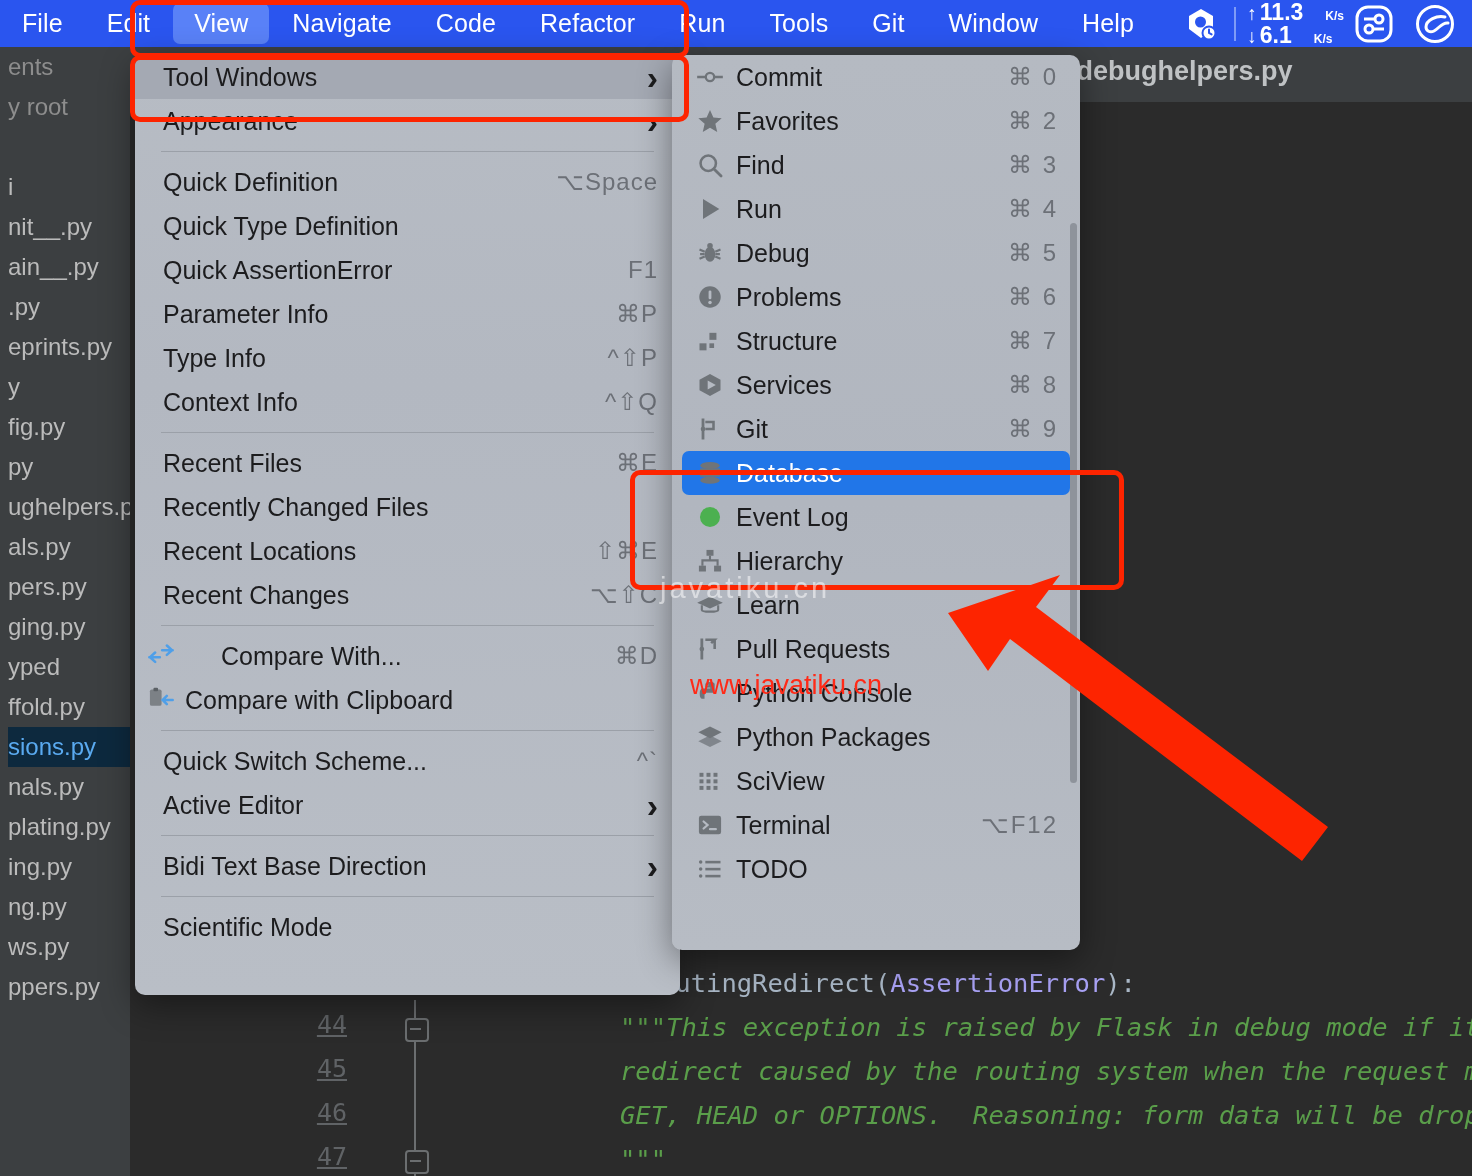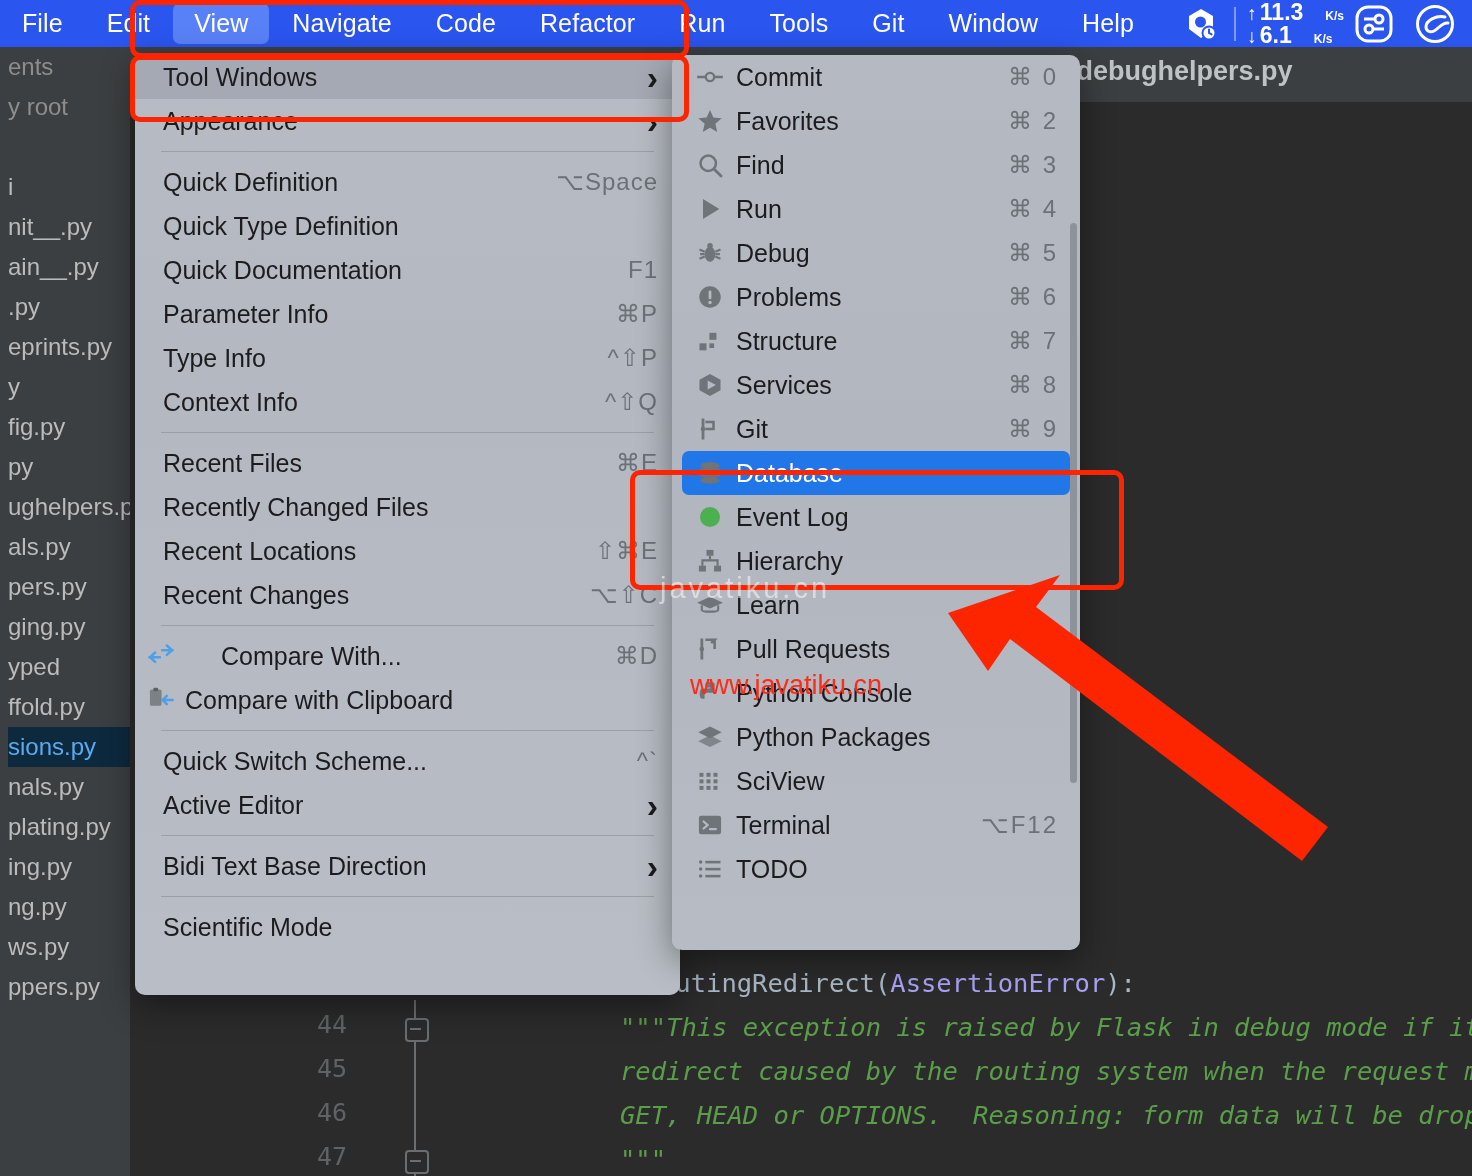--- a/index.html
+++ b/index.html
@@ -67,21 +67,21 @@
     position:absolute;white-space:pre;font-size:25.5px;letter-spacing:0px;
   }
   .c-str{color:#6a8759;}
   .c-esc{color:#cc7832;}
   .c-plain{color:#a9b7c6;}
   .c-kw{color:#cc7832;}
   .c-cls{color:#a9a2f5;}
   .c-italic{font-style:italic;}
   .lnum{
     position:absolute;font-family:"DejaVu Sans Mono","Liberation Mono",monospace;
-    font-size:25px;color:#606366;text-align:right;width:62px;
+    font-size:25px;color:#606366;text-align:right;width:62px;text-decoration:underline;
   }
   .foldline{position:absolute;left:115px;width:2px;background:#6b6e70;}
 
   
   #viewmenu{
     position:absolute;left:135px;top:55px;width:545px;height:940px;
     background:linear-gradient(180deg,#b7bcc4 0%, #b3b8c1 35%, #b9bec6 100%);
     border-radius:10px;
     box-shadow:0 10px 34px rgba(0,0,0,.42);
     z-index:50;overflow:hidden;
@@ -252,21 +252,21 @@
       </div>
       <div class="vm-sep"></div>
       <div class="vm-item">
         <span class="vm-label">Quick Definition</span>
         <span class="vm-accel">⌥Space</span>
       </div>
       <div class="vm-item">
         <span class="vm-label">Quick Type Definition</span>
       </div>
       <div class="vm-item">
-        <span class="vm-label">Quick Documentation</span>
+        <span class="vm-label">Quick AssertionError</span>
         <span class="vm-accel">F1</span>
       </div>
       <div class="vm-item">
         <span class="vm-label">Parameter Info</span>
         <span class="vm-accel">⌘P</span>
       </div>
       <div class="vm-item">
         <span class="vm-label">Type Info</span>
         <span class="vm-accel">^⇧P</span>
       </div>

